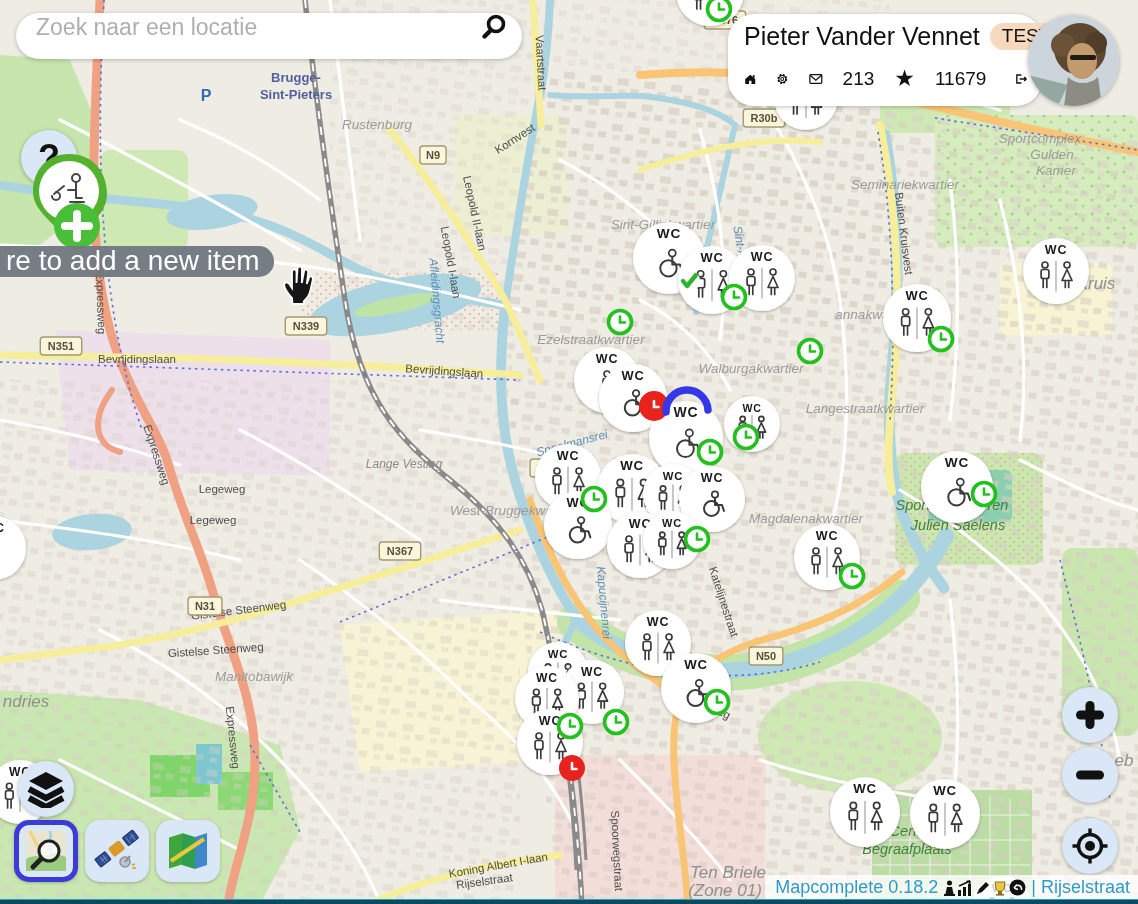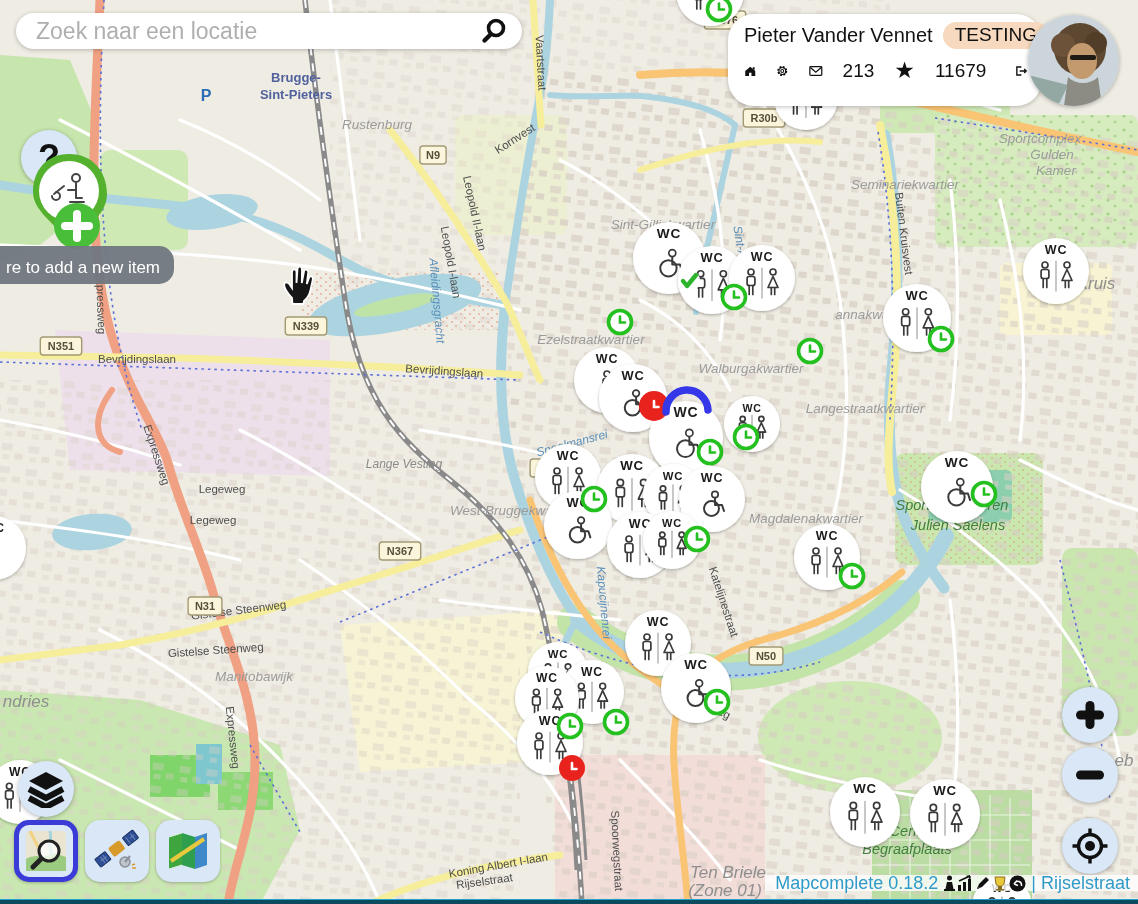--- a/index.html
+++ b/index.html
@@ -11,50 +11,50 @@
   .quarter{font-size:13.5px;font-style:italic;fill:#9B9B9B;}
   .quarter16{font-size:17px;font-style:italic;fill:#8F8F8F;}
   .street{font-size:11.5px;fill:#4E4E4E;}
   .street-it{font-size:12px;font-style:italic;fill:#8A8A8A;}
   .water{font-size:12px;font-style:italic;fill:#5B8FB8;}
   .green-it{font-size:14.5px;font-style:italic;fill:#42803F;}
   .parking{font-size:16px;font-weight:bold;fill:#2B6CB4;}
   .mlabel{pointer-events:none;}
 
   
-  .search-bar{position:absolute;left:16px;top:13px;width:506px;height:36px;background:#fff;
-    border-radius:24px;box-shadow:0 1px 4px rgba(0,0,0,.25);display:flex;align-items:center;padding:0 14px 0 18px;box-sizing:border-box;}
+  .search-bar{position:absolute;left:16px;top:13px;width:506px;height:46px;background:#fff;
+    border-radius:24px;box-shadow:0 1px 4px rgba(0,0,0,.25);display:flex;align-items:flex-start;padding:0 14px 0 18px;box-sizing:border-box;}
   .search-bar input{flex:1;border:none;outline:none;font-size:23px;color:#444;background:transparent;
     font-family:"Liberation Sans",sans-serif;}
   .search-bar input::placeholder{color:#AFAFAF;}
   .user-panel{position:absolute;left:728px;top:14px;width:314px;height:92px;background:#fff;
     border-radius:26px;box-shadow:0 1px 4px rgba(0,0,0,.25);padding:8px 14px 0 16px;box-sizing:border-box;}
   .up-row1{display:flex;align-items:center;gap:10px;}
-  .up-name{font-size:20px;color:#111;white-space:nowrap;}
+  .up-name{font-size:25px;color:#111;white-space:nowrap;}
   .up-badge{background:#F6D9BE;border-radius:999px;padding:2px 12px 3px;font-size:19px;color:#111;}
-  .up-row2{display:flex;align-items:center;gap:20px;margin-top:10px;}
+  .up-row2{display:flex;align-items:center;gap:20px;margin-top:16px;}
   .up-count{font-size:19px;color:#111;}
   .up-star{font-size:23px;color:#111;line-height:1;}
   .avatar{position:absolute;left:1028px;top:15px;width:91px;height:91px;border-radius:50%;
     overflow:hidden;box-shadow:0 1px 4px rgba(0,0,0,.3);}
   .circle-btn{position:absolute;width:56px;height:56px;border-radius:50%;background:#D9E7F7;
     box-shadow:0 1px 4px rgba(0,0,0,.3);display:flex;align-items:center;justify-content:center;}
   .help-btn{left:21px;top:130px;font-size:36px;font-weight:bold;color:#111;}
   .layers-btn{left:18px;top:761px;}
   .zoomin-btn{left:1062px;top:687px;}
   .zoomout-btn{left:1062px;top:747px;}
   .geo-btn{left:1062px;top:818px;}
   .style-row{position:absolute;left:14px;top:820px;display:flex;gap:7px;}
   .style-btn{width:64px;height:62px;border-radius:15px;background:#D9E7F7;display:flex;
     align-items:center;justify-content:center;box-shadow:0 1px 3px rgba(0,0,0,.25);box-sizing:border-box;}
   .style-btn.sel{border:5px solid #3B3BD8;}
   .tooltip{position:absolute;left:0;top:246px;height:29px;background:rgba(113,120,128,.96);
-    color:#fff;font-size:17px;display:flex;align-items:center;padding:7px 14px 2px 6px;
+    color:#fff;font-size:28px;display:flex;align-items:center;padding:0 14px 2px 6px;
     border-radius:0 15px 15px 0;}
-  .attribution{position:absolute;right:0;top:875px;height:16px;background:rgba(255,255,255,.78);
+  .attribution{position:absolute;right:0;top:875px;height:25px;background:rgba(255,255,255,.78);
     display:flex;align-items:center;gap:5px;padding:0 8px 0 10px;font-size:18px;color:#2E9BC9;}
   .attribution .icons{display:flex;align-items:center;gap:1px;}
   .bottom-bar{position:absolute;left:0;top:899px;width:1138px;height:5px;background:#0C4A5E;border-top:1px solid #23A3CC;}
   .pin-wrap{position:absolute;left:24px;top:150px;width:110px;height:105px;}
   .hand{position:absolute;left:278px;top:262px;}
 </style>
 </head>
 <body>
 
 <svg id="stage" viewBox="0 0 1138 904" width="1138" height="904">

